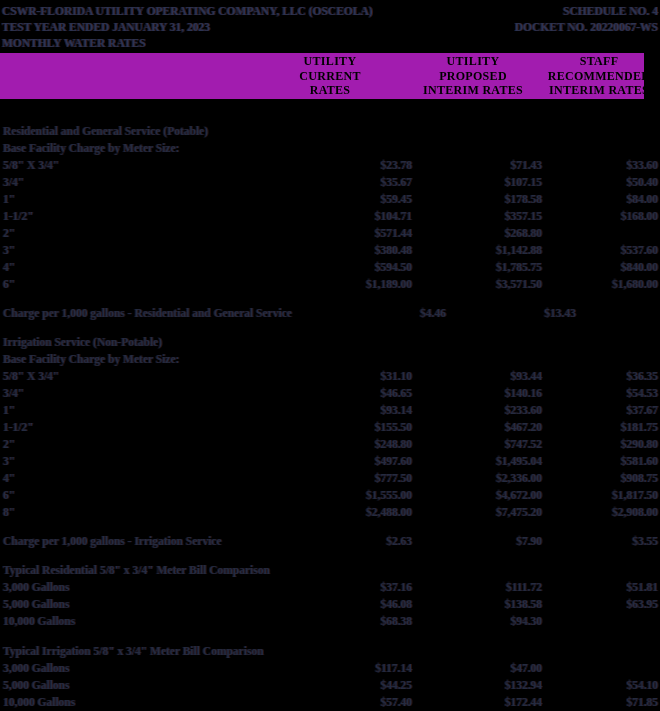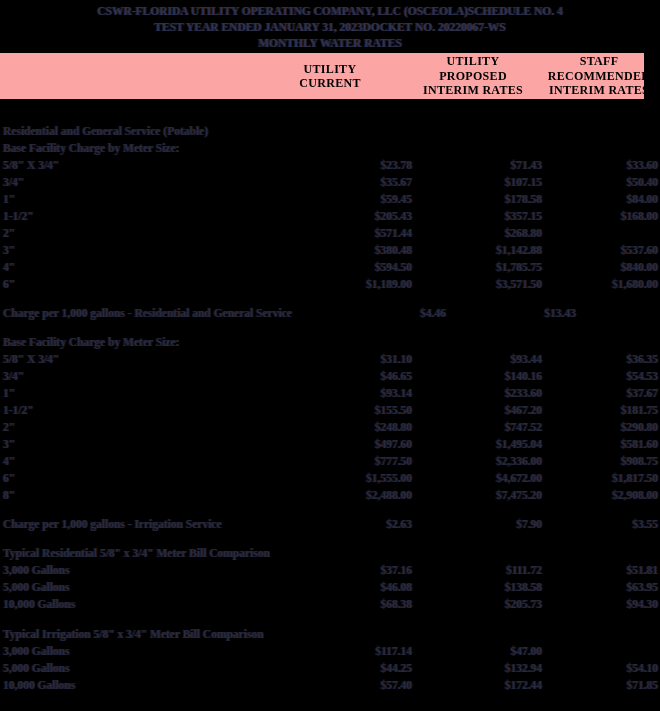--- a/index.html
+++ b/index.html
@@ -19,26 +19,26 @@
   }
   .topfaint{
     color:#2b3352;
     text-shadow:1px 0 rgba(150,70,45,.35), -1px 0 rgba(45,80,170,.35);
   }
   .top-header{
     padding:3px 2px 0 2px;
     font-size:11.5px;
     line-height:16px;
   }
-  .top-line{display:flex;justify-content:center;}
+  .top-line{display:flex;justify-content:space-between;}
   .band{
     position:absolute;
     left:0;top:52px;
     width:644px;height:46px;
-    background:#fca5a5;
+    background:#a21caf;
     border-top:1px solid #000;
     display:grid;
     grid-template-columns:252px 156px 130px 122px;
     align-items:center;
   }
   .band .colhead{
     text-align:center;
     color:#000;
     font-size:12px;
     line-height:14.5px;
@@ -79,20 +79,21 @@
     <div class="top-line">
       <span>MONTHLY WATER RATES</span>
     </div>
   </div>
 
   <div class="band">
     <div></div>
     <div class="colhead">
       <div>UTILITY</div>
       <div>CURRENT</div>
+      <div>RATES</div>
     </div>
     <div class="colhead">
       <div>UTILITY</div>
       <div>PROPOSED</div>
       <div>INTERIM RATES</div>
     </div>
     <div class="colhead">
       <div>STAFF</div>
       <div>RECOMMENDED</div>
       <div>INTERIM RATES</div>
@@ -116,21 +117,21 @@
         <span class="val">$50.40</span>
       </div>
       <div class="trow">
         <span class="label">1"</span>
         <span class="val">$59.45</span>
         <span class="val">$178.58</span>
         <span class="val">$84.00</span>
       </div>
       <div class="trow">
         <span class="label">1-1/2"</span>
-        <span class="val">$205.43</span>
+        <span class="val">$104.71</span>
         <span class="val">$357.15</span>
         <span class="val">$168.00</span>
       </div>
       <div class="trow">
         <span class="label">2"</span>
         <span class="val">$571.44</span>
         <span class="val">$268.80</span>
       </div>
       <div class="trow">
         <span class="label">3"</span>
@@ -151,20 +152,21 @@
         <span class="val">$1,680.00</span>
       </div>
       <div class="spacer" style="height: 12px;"></div>
       <div class="trow">
         <span class="label">Charge per 1,000 gallons - Residential and General Service</span>
         <span class="val">$4.46</span>
         <span class="val">$13.43</span>
         <span class="val">$6.07</span>
       </div>
       <div class="spacer" style="height: 12px;"></div>
+      <div class="heading-row">Irrigation Service (Non-Potable)</div>
       <div class="heading-row">Base Facility Charge by Meter Size:</div>
       <div class="trow">
         <span class="label">5/8" X 3/4"</span>
         <span class="val">$31.10</span>
         <span class="val">$93.44</span>
         <span class="val">$36.35</span>
       </div>
       <div class="trow">
         <span class="label">3/4"</span>
         <span class="val">$46.65</span>
@@ -230,21 +232,20 @@
       </div>
       <div class="trow">
         <span class="label">5,000 Gallons</span>
         <span class="val">$46.08</span>
         <span class="val">$138.58</span>
         <span class="val">$63.95</span>
       </div>
       <div class="trow">
         <span class="label">10,000 Gallons</span>
         <span class="val">$68.38</span>
-        <span class="val">$205.73</span>
         <span class="val">$94.30</span>
       </div>
       <div class="spacer" style="height: 13px;"></div>
       <div class="heading-row">Typical Irrigation 5/8" x 3/4" Meter Bill Comparison</div>
       <div class="trow">
         <span class="label">3,000 Gallons</span>
         <span class="val">$117.14</span>
         <span class="val">$47.00</span>
       </div>
       <div class="trow">

